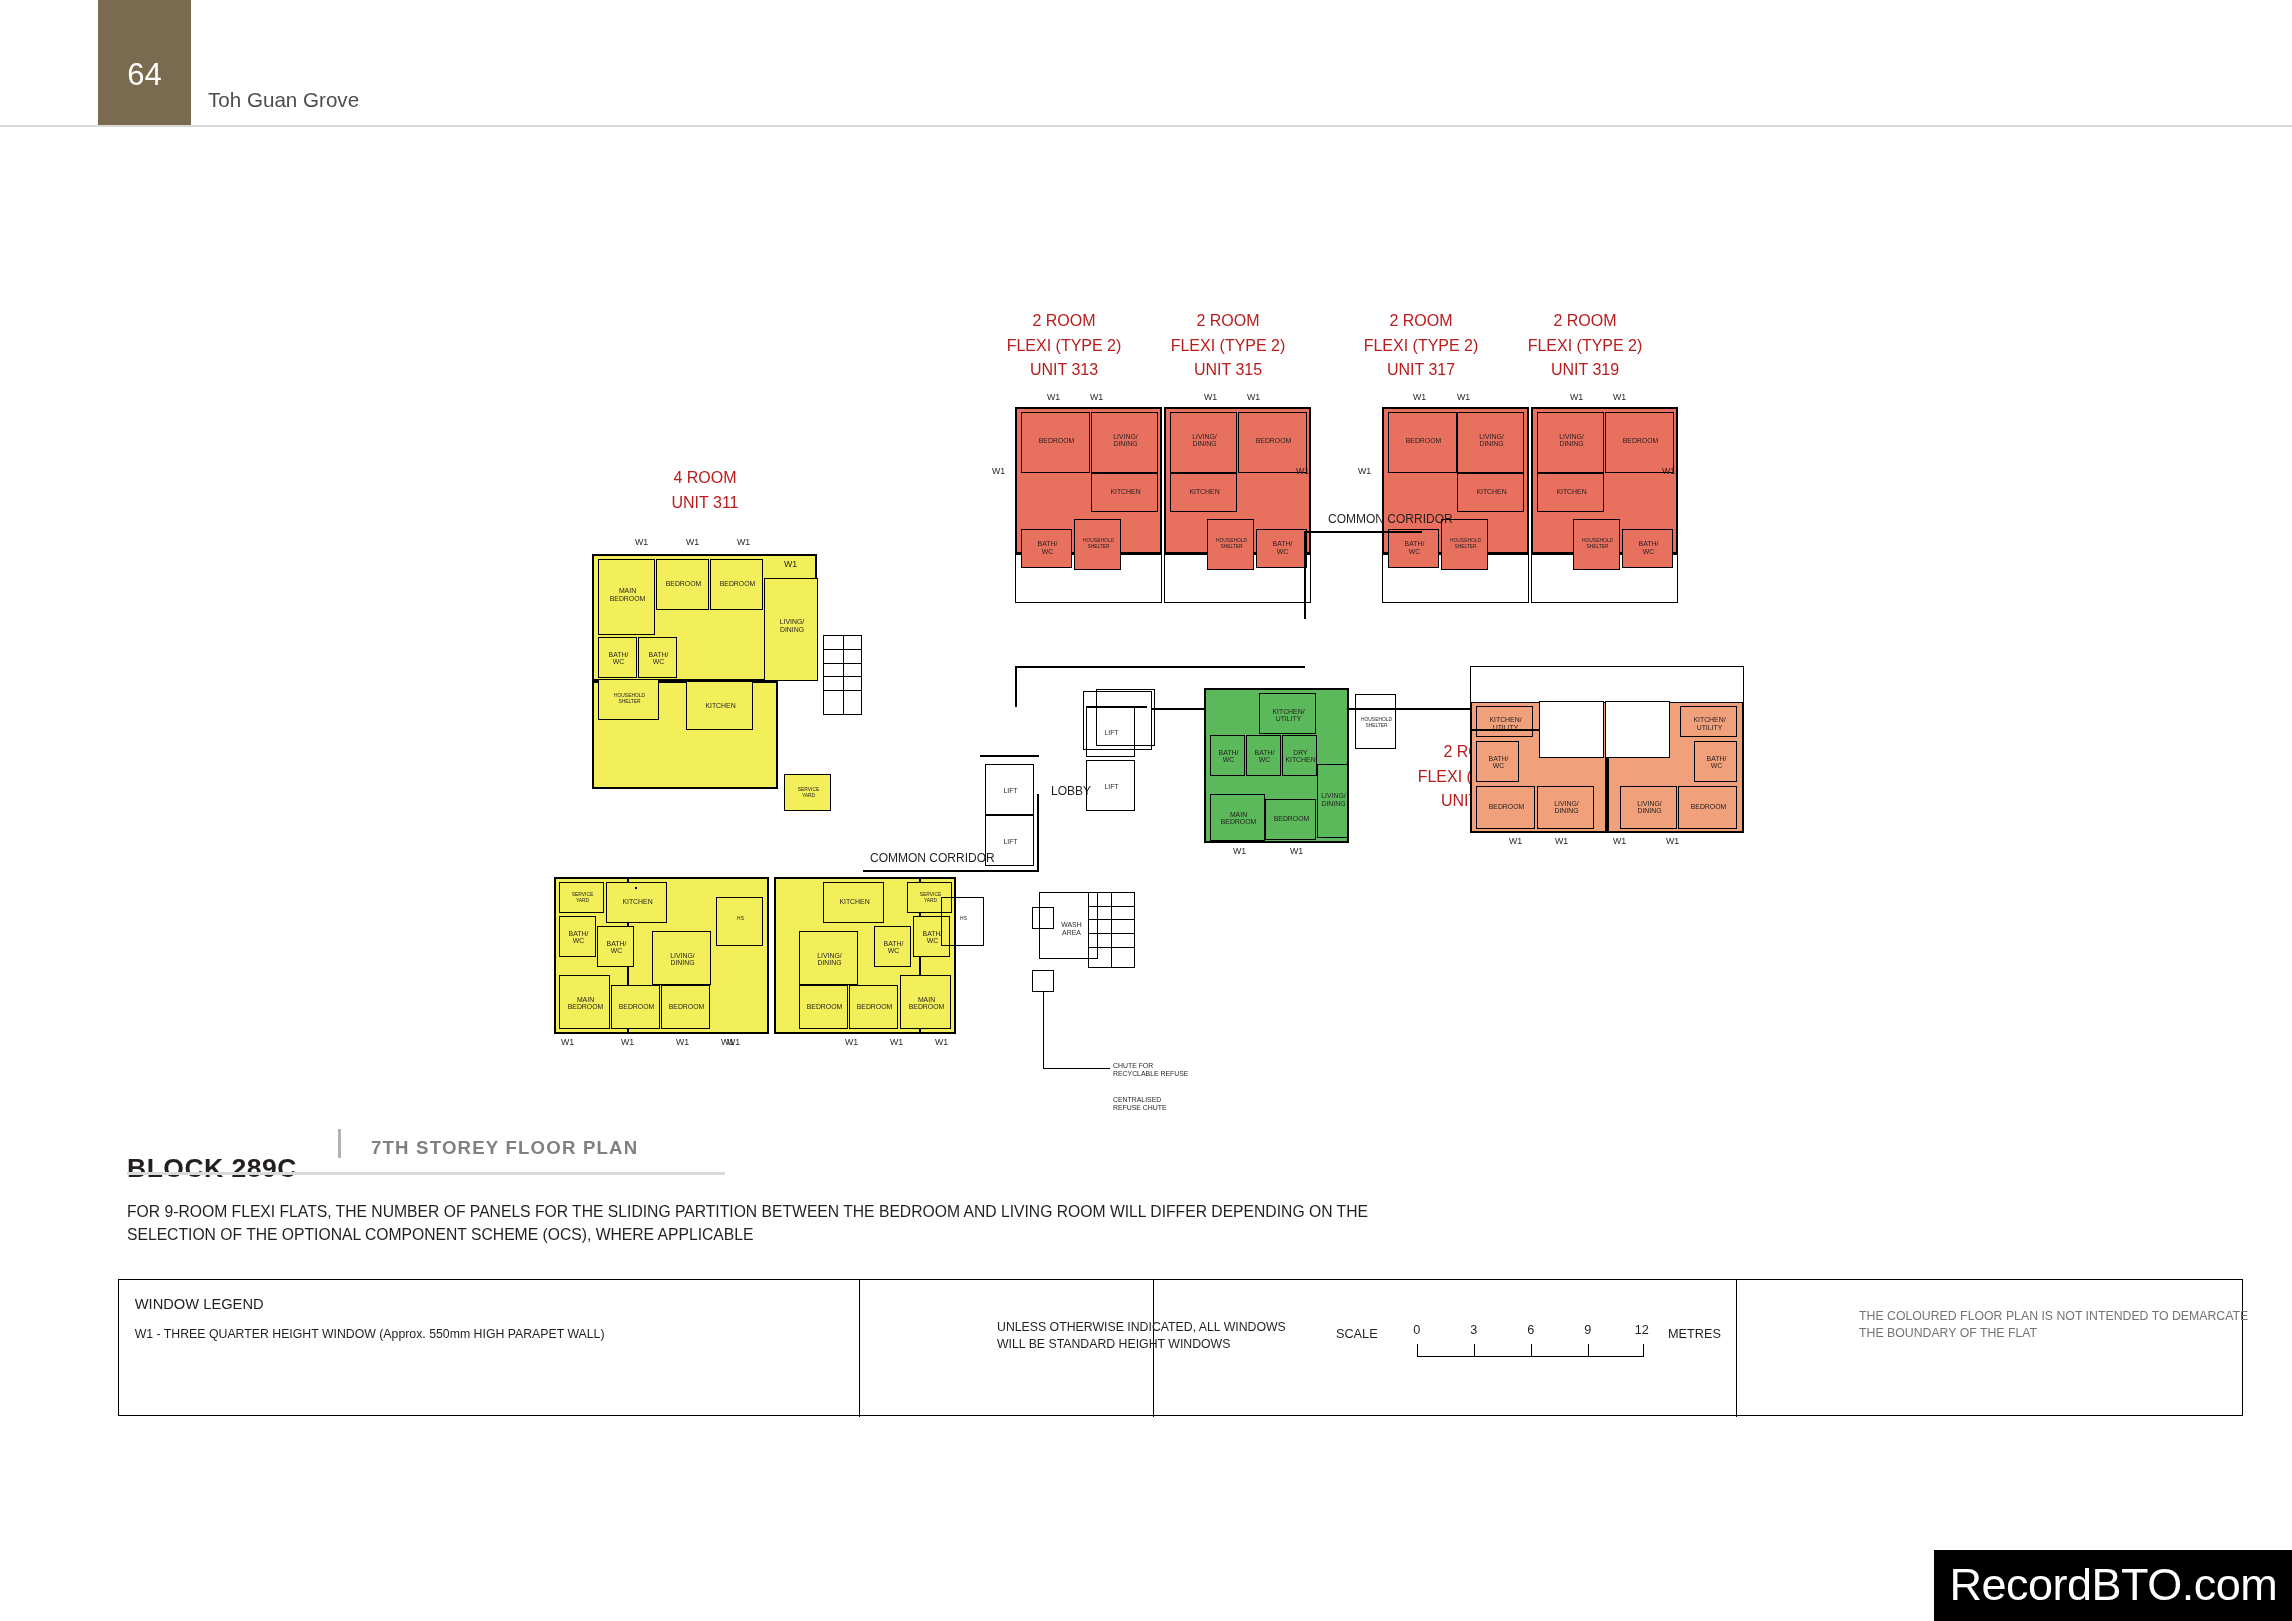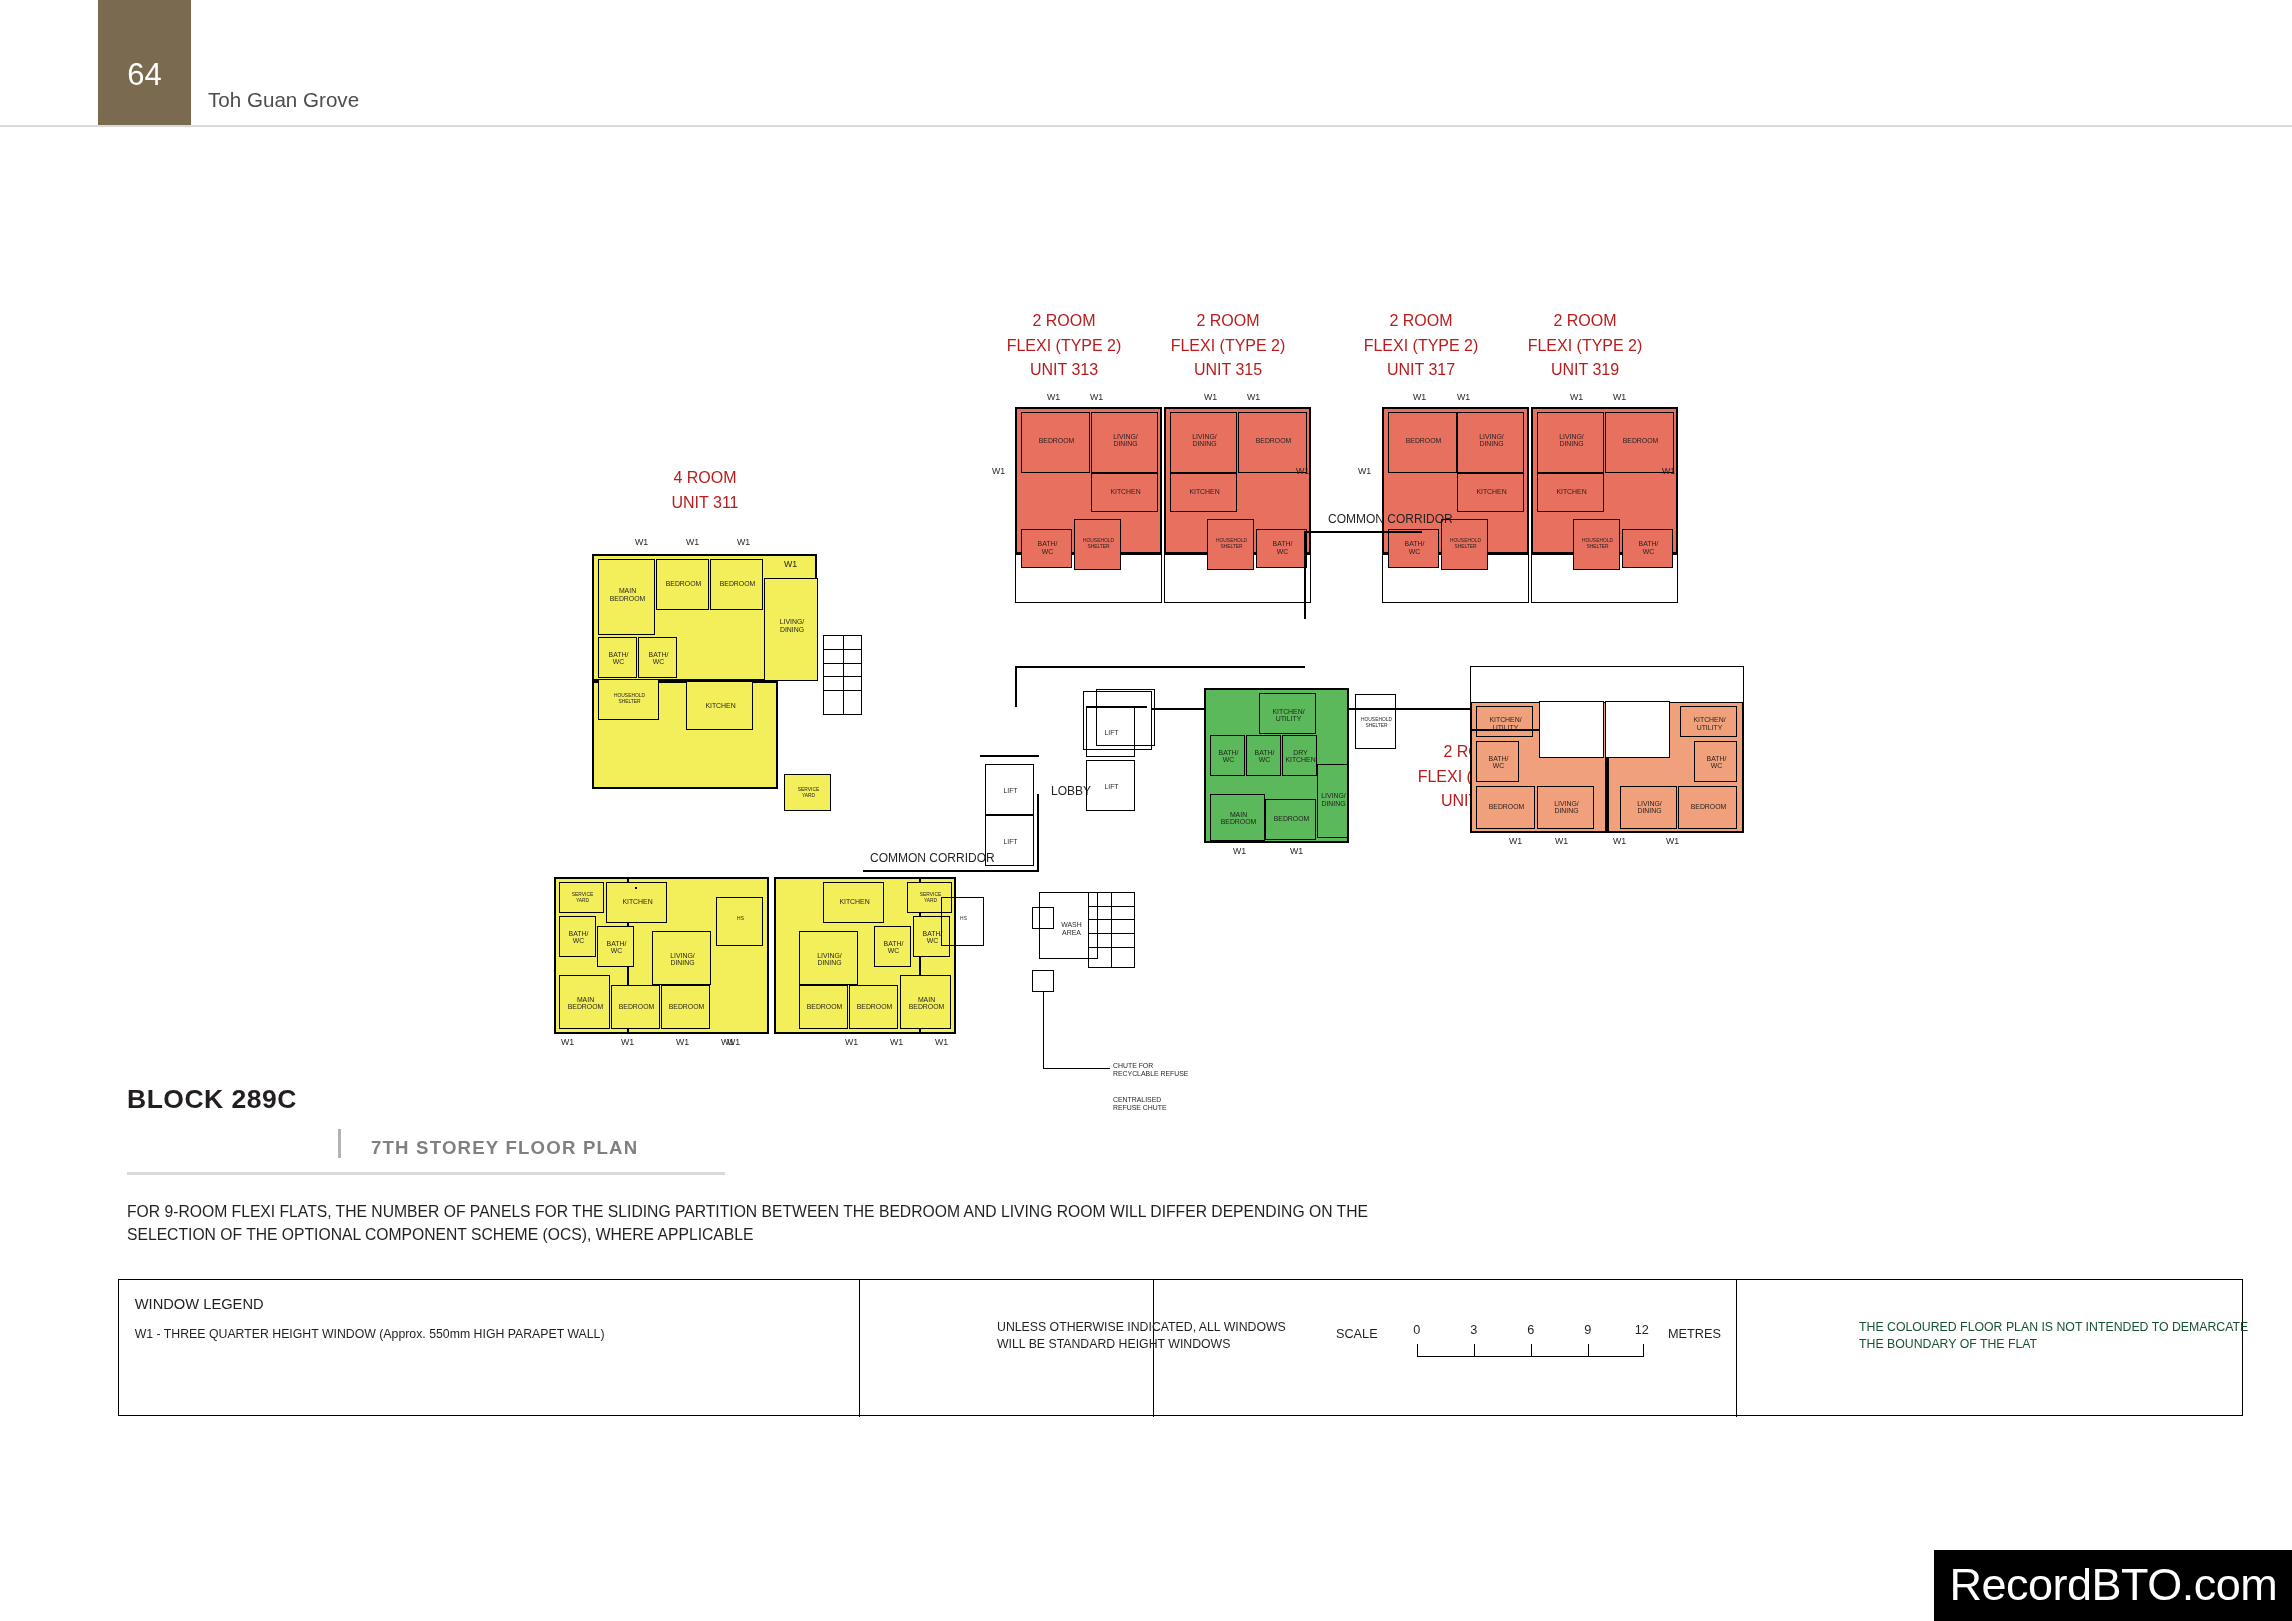--- a/index.html
+++ b/index.html
@@ -24,39 +24,39 @@
   .red{background:#e8705f;}
   .orange{background:#f0a07a;}
   .green{background:#5bb85b;}
   .white{background:#ffffff;}
   .room{position:absolute;box-sizing:border-box;border:1.5px solid #000;}
   .thin{position:absolute;box-sizing:border-box;border:1px solid #000;}
   .line{position:absolute;background:#000;}
   .corr{position:absolute;font-size:12px;color:#231f20;white-space:nowrap;}
 
   
-  #block-title{position:absolute;left:127px;top:1084px;font-size:26.5px;font-weight:bold;letter-spacing:0.5px;color:#231f20;}
+  #block-title{position:absolute;left:127px;top:1153px;font-size:26.5px;font-weight:bold;letter-spacing:0.5px;color:#231f20;}
   #block-sep{position:absolute;left:338px;top:1129px;width:2.9px;height:29px;background:#b3b3b3;}
   #block-sub{position:absolute;left:371px;top:1137px;font-size:18.6px;font-weight:bold;letter-spacing:1.2px;color:#808080;}
   #block-underline{position:absolute;left:127px;top:1172px;width:598px;height:2.9px;background:#d9d9d9;}
   #note{position:absolute;left:127px;top:1201px;width:1274px;font-size:15.7px;line-height:22.5px;color:#231f20;}
 
   
   #legend{position:absolute;left:118px;top:1279px;width:2125px;height:137px;box-sizing:border-box;border:1px solid #000;}
   .cell-div{position:absolute;top:0;width:1px;height:137px;background:#000;}
   #lg-title{position:absolute;left:15.7px;top:15.7px;font-size:14.7px;color:#231f20;}
   #lg-line{position:absolute;left:15.7px;top:47px;font-size:12.3px;color:#231f20;}
   #lg-text2{position:absolute;left:878px;top:39px;width:294px;font-size:12.3px;line-height:16.7px;color:#231f20;}
   #lg-scale-label{position:absolute;left:1217px;top:47px;font-size:12.7px;color:#231f20;}
   #lg-metres{position:absolute;left:1549px;top:47px;font-size:12.7px;color:#231f20;}
   #scalebar{position:absolute;left:1298px;top:61px;width:227px;height:15.7px;}
   #scalebar .tick{position:absolute;bottom:0;width:1px;height:12.7px;background:#000;}
   #scalebar .base{position:absolute;bottom:0;left:0;width:227px;height:1px;background:#000;}
   .scale-num{position:absolute;top:43px;font-size:12.7px;color:#231f20;text-align:center;}
-  #lg-text4{position:absolute;left:1740px;top:39px;width:412px;font-size:12.3px;line-height:16.7px;color:#14532d;}
+  #lg-text4{position:absolute;left:1740px;top:28px;width:412px;font-size:12.3px;line-height:16.7px;color:#737373;}
 
   
   #watermark{position:absolute;right:0;bottom:0;background:#000;color:#fff;font-size:45px;line-height:61px;padding:3.9px 15.7px 5.9px 15.7px;letter-spacing:-0.5px;}
 </style>
 </head>
 <body>
 
 <div id="page-header">
   <div id="page-num-box"></div>
   <div id="page-num">64</div>

